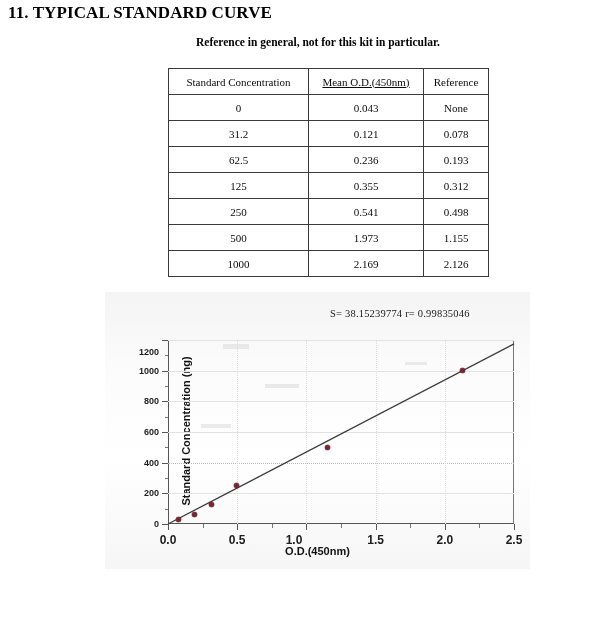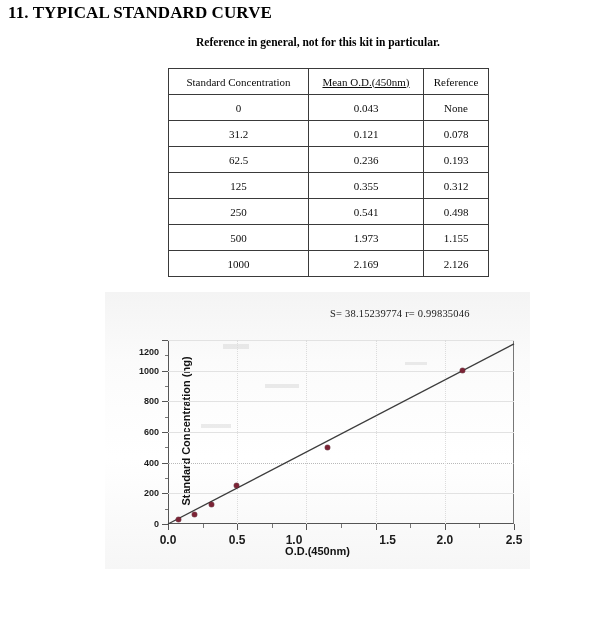--- a/index.html
+++ b/index.html
@@ -336,21 +336,21 @@
         <div class="xtick" style="left: 0px;"></div>
         <div class="xlabel" style="left: 0px;">0.0</div>
         <div class="xtick minor" style="left: 34.6px;"></div>
         <div class="xtick" style="left: 69.2px;"></div>
         <div class="xlabel" style="left: 69.2px;">0.5</div>
         <div class="xtick minor" style="left: 103.8px;"></div>
         <div class="xtick" style="left: 138.4px;"></div>
         <div class="xlabel" style="left: 126px;">1.0</div>
         <div class="xtick minor" style="left: 173px;"></div>
         <div class="xtick" style="left: 207.6px;"></div>
-        <div class="xlabel" style="left: 207.6px; margin-left: 12px;">1.5</div>
+        <div class="xlabel" style="left: 207.6px;">1.5</div>
         <div class="xtick minor" style="left: 242.2px;"></div>
         <div class="xtick" style="left: 276.8px;"></div>
         <div class="xlabel" style="left: 276.8px;">2.0</div>
         <div class="xtick minor" style="left: 311.4px;"></div>
         <div class="xtick" style="left: 346px;"></div>
         <div class="xlabel" style="left: 346px;">2.5</div>
       </div>
     <svg class="fit-line" id="fit-line-svg" viewBox="0 0 346 184" preserveAspectRatio="none">
         <line x1="0" y1="184" x2="346" y2="3.833333333333343" stroke="#3c3c3c" stroke-width="1.3"></line>
       </svg>

